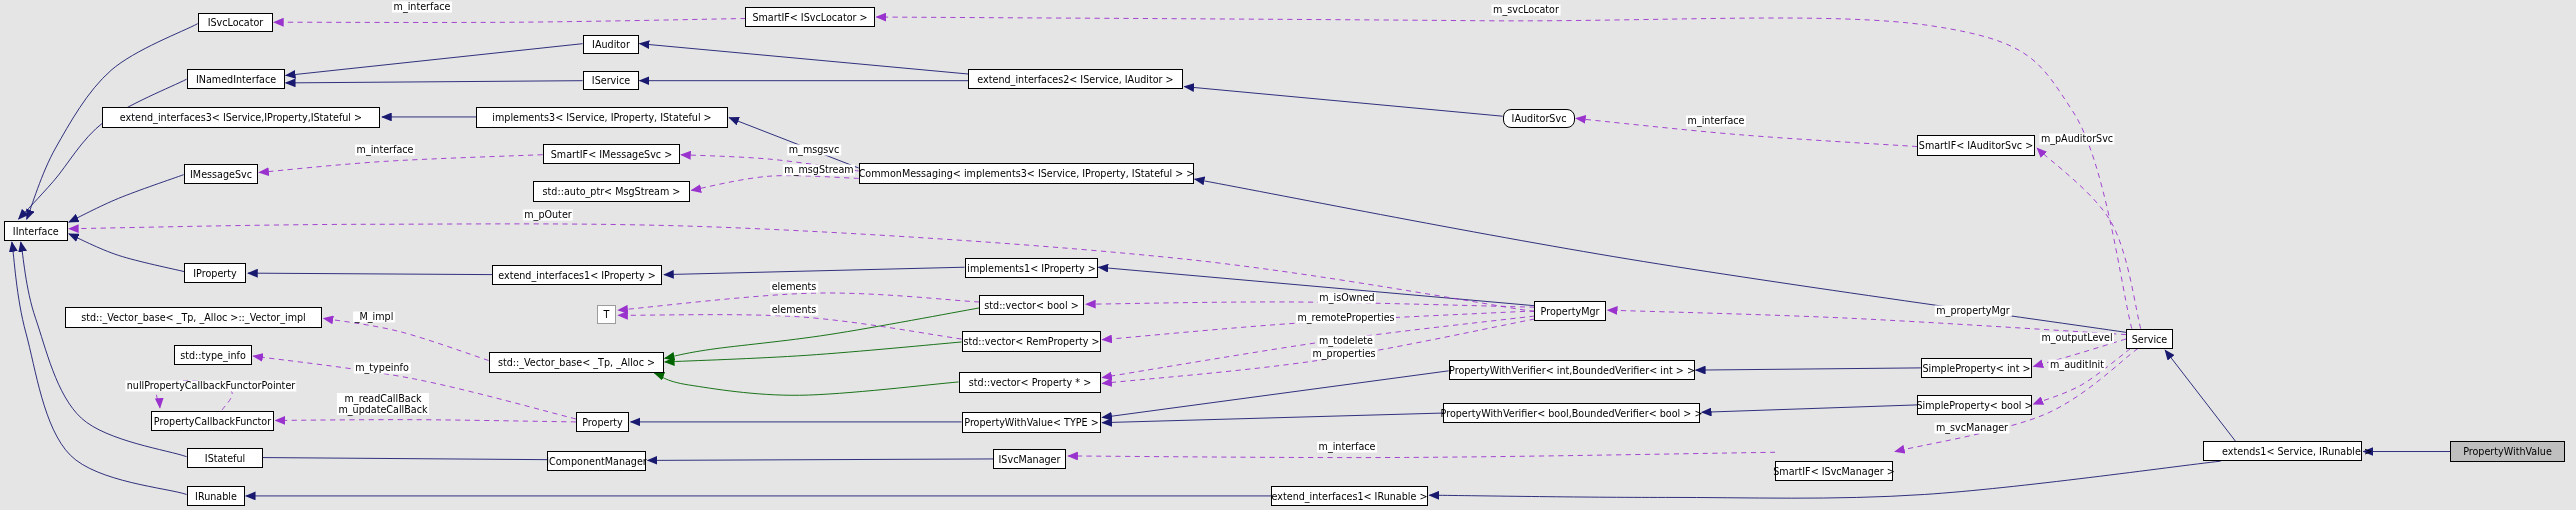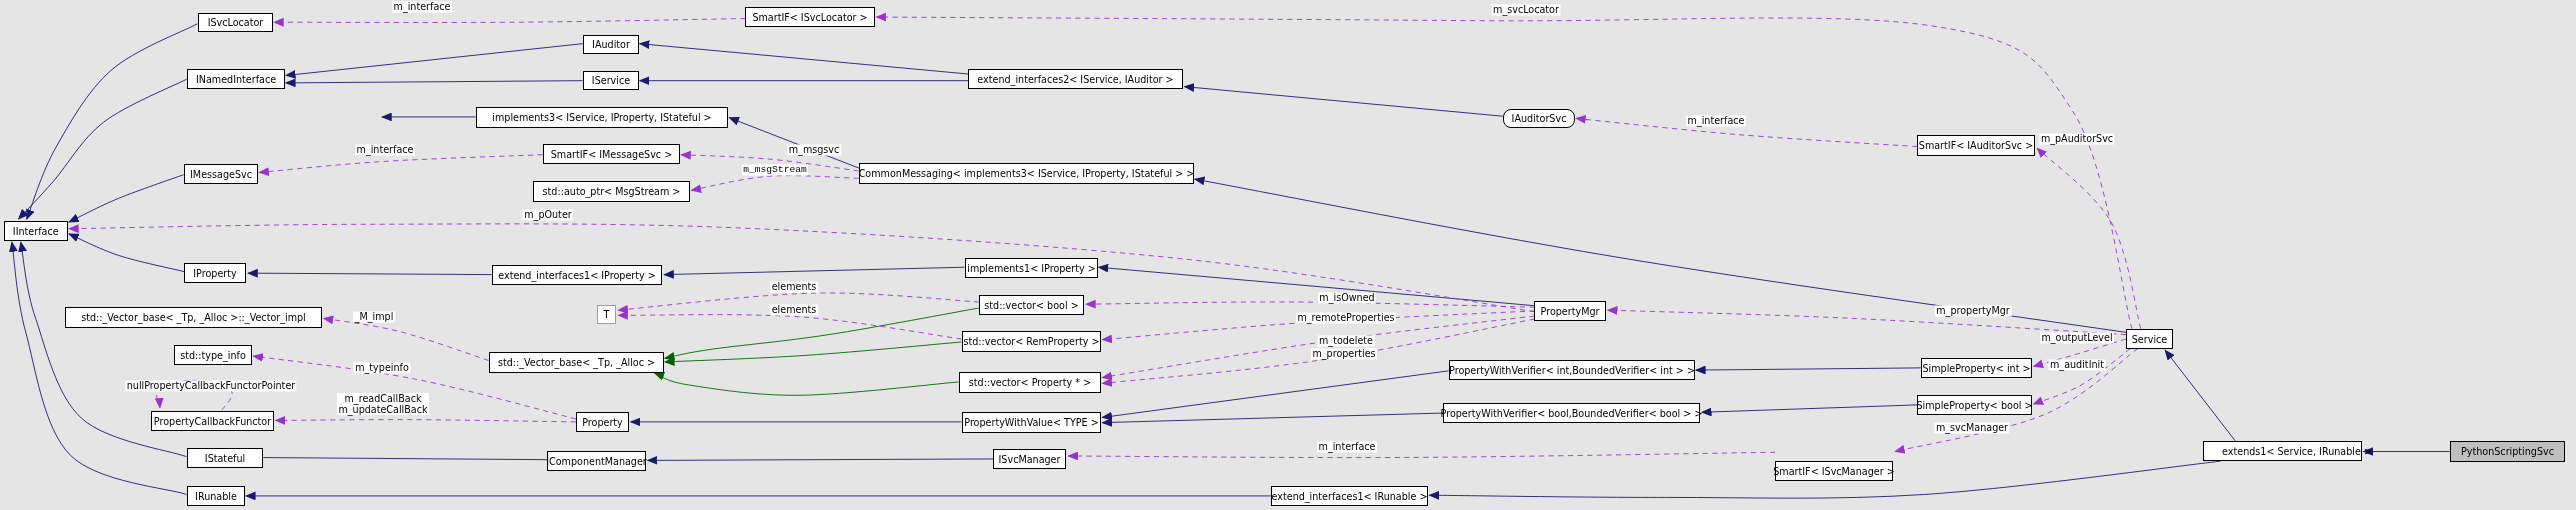--- a/index.html
+++ b/index.html
@@ -84,41 +84,42 @@
       <path d="M2878,471 C2867,479.1666666666667 2833.8333333333335,507.5 2812,520 C2790.1666666666665,532.5 2757.8333333333335,541.6666666666666 2747,546" fill="none" stroke="#9a32cd" stroke-width="1.2" stroke-dasharray="7,6" marker-end="url(#mk-use)"></path>
       <path d="M2888,471 C2867,485.8333333333333 2816.6666666666665,536.8333333333334 2762,560 C2707.3333333333335,583.1666666666666 2593.6666666666665,601.6666666666666 2560,610" fill="none" stroke="#9a32cd" stroke-width="1.2" stroke-dasharray="7,6" marker-end="url(#mk-use)"></path>
       <path d="M2398,611 C2315,612.1666666666666 2059.1666666666665,617.1666666666666 1900,618 C1740.8333333333333,618.8333333333334 1519.1666666666667,616.3333333333334 1443,616" fill="none" stroke="#9a32cd" stroke-width="1.2" stroke-dasharray="7,6" marker-end="url(#mk-use)"></path>
     </svg>
 <div class="edge-label" style="left: 422px; top: 6.7px;">m_interface</div>
     <div class="edge-label" style="left: 1526px; top: 10.4px;">m_svcLocator</div>
     <div class="edge-label" style="left: 1716px; top: 121px;">m_interface</div>
     <div class="edge-label" style="left: 2077px; top: 139px;">m_pAuditorSvc</div>
     <div class="edge-label" style="left: 385px; top: 150px;">m_interface</div>
     <div class="edge-label" style="left: 814px; top: 150px;">m_msgsvc</div>
-    <div class="edge-label" style="left: 775px; top: 170px; font-family: Liberation Mono, monospace;">m_msgStream</div>
+    <div class="edge-label" style="left: 819px; top: 170px;">m_msgStream</div>
     <div class="edge-label" style="left: 548px; top: 215px;">m_pOuter</div>
     <div class="edge-label" style="left: 1347px; top: 298px;">m_isOwned</div>
     <div class="edge-label" style="left: 1346px; top: 318px;">m_remoteProperties</div>
     <div class="edge-label" style="left: 1346px; top: 341px;">m_todelete</div>
     <div class="edge-label" style="left: 1344px; top: 354px;">m_properties</div>
     <div class="edge-label" style="left: 794px; top: 287px;">elements</div>
     <div class="edge-label" style="left: 794px; top: 310px;">elements</div>
     <div class="edge-label" style="left: 374px; top: 317px;">_M_impl</div>
     <div class="edge-label" style="left: 382px; top: 368px;">m_typeinfo</div>
     <div class="edge-label" style="left: 383px; top: 404px;">m_readCallBack
 m_updateCallBack</div>
     <div class="edge-label" style="left: 211px; top: 386px;">nullPropertyCallbackFunctorPointer</div>
     <div class="edge-label" style="left: 1973px; top: 311px;">m_propertyMgr</div>
     <div class="edge-label" style="left: 2077px; top: 338px;">m_outputLevel</div>
     <div class="edge-label" style="left: 2077px; top: 365px;">m_auditInit</div>
     <div class="edge-label" style="left: 1972px; top: 428px;">m_svcManager</div>
     <div class="edge-label" style="left: 1347px; top: 447px;">m_interface</div>
     <div class="node" style="left: 3.7px; top: 221px; width: 64px; height: 20px;">IInterface</div>
     <div class="node" style="left: 198px; top: 13.3px; width: 75px; height: 19px;">ISvcLocator</div>
     <div class="node" style="left: 187px; top: 69px; width: 98px; height: 20px;">INamedInterface</div>
+    <div class="node" style="left: 102px; top: 107px; width: 278px; height: 21px;">extend_interfaces3&lt; IService,IProperty,IStateful &gt;</div>
     <div class="node" style="left: 184px; top: 164px; width: 74px; height: 20px;">IMessageSvc</div>
     <div class="node" style="left: 184px; top: 263px; width: 62px; height: 20px;">IProperty</div>
     <div class="node" style="left: 65px; top: 307px; width: 257px; height: 21px;">std::_Vector_base&lt; _Tp, _Alloc &gt;::_Vector_impl</div>
     <div class="node" style="left: 174px; top: 345px; width: 78px; height: 20px;">std::type_info</div>
     <div class="node" style="left: 151px; top: 411px; width: 123px; height: 20px;">PropertyCallbackFunctor</div>
     <div class="node" style="left: 187px; top: 448px; width: 76px; height: 20px;">IStateful</div>
     <div class="node" style="left: 187px; top: 486px; width: 58px; height: 20px;">IRunable</div>
     <div class="node" style="left: 745px; top: 7.4px; width: 130px; height: 20px;">SmartIF&lt; ISvcLocator &gt;</div>
     <div class="node" style="left: 583px; top: 35px; width: 56px; height: 19px;">IAuditor</div>
     <div class="node" style="left: 583px; top: 71px; width: 56px; height: 19px;">IService</div>
@@ -142,15 +143,15 @@
     <div class="node" style="left: 1503px; top: 109px; width: 72px; height: 19px; border-radius: 8px;">IAuditorSvc</div>
     <div class="node" style="left: 1534px; top: 301px; width: 72px; height: 20px;">PropertyMgr</div>
     <div class="node" style="left: 1449px; top: 360px; width: 246px; height: 20px;">PropertyWithVerifier&lt; int,BoundedVerifier&lt; int &gt; &gt;</div>
     <div class="node" style="left: 1443px; top: 403px; width: 257px; height: 20px;">PropertyWithVerifier&lt; bool,BoundedVerifier&lt; bool &gt; &gt;</div>
     <div class="node" style="left: 1917px; top: 135px; width: 118px; height: 21px;">SmartIF&lt; IAuditorSvc &gt;</div>
     <div class="node" style="left: 1921px; top: 358px; width: 111px; height: 20px;">SimpleProperty&lt; int &gt;</div>
     <div class="node" style="left: 1917px; top: 395px; width: 115px; height: 20px;">SimpleProperty&lt; bool &gt;</div>
     <div class="node" style="left: 1775px; top: 461px; width: 118px; height: 20px;">SmartIF&lt; ISvcManager &gt;</div>
     <div class="node" style="left: 2126px; top: 329px; width: 47px; height: 20px;">Service</div>
     <div class="node" style="left: 2203px; top: 441px; width: 159px; height: 20px; padding-left: 29px;">extends1&lt; Service, IRunable &gt;</div>
-    <div class="node current" style="left: 2450px; top: 441px; width: 115px; height: 21px;">PythonScriptingSvc</div>
+    <div class="node current" style="left: 2450px; top: 441px; width: 115px; height: 21px;">PropertyWithValue</div>
   </div>
 
 
 </body></html>

